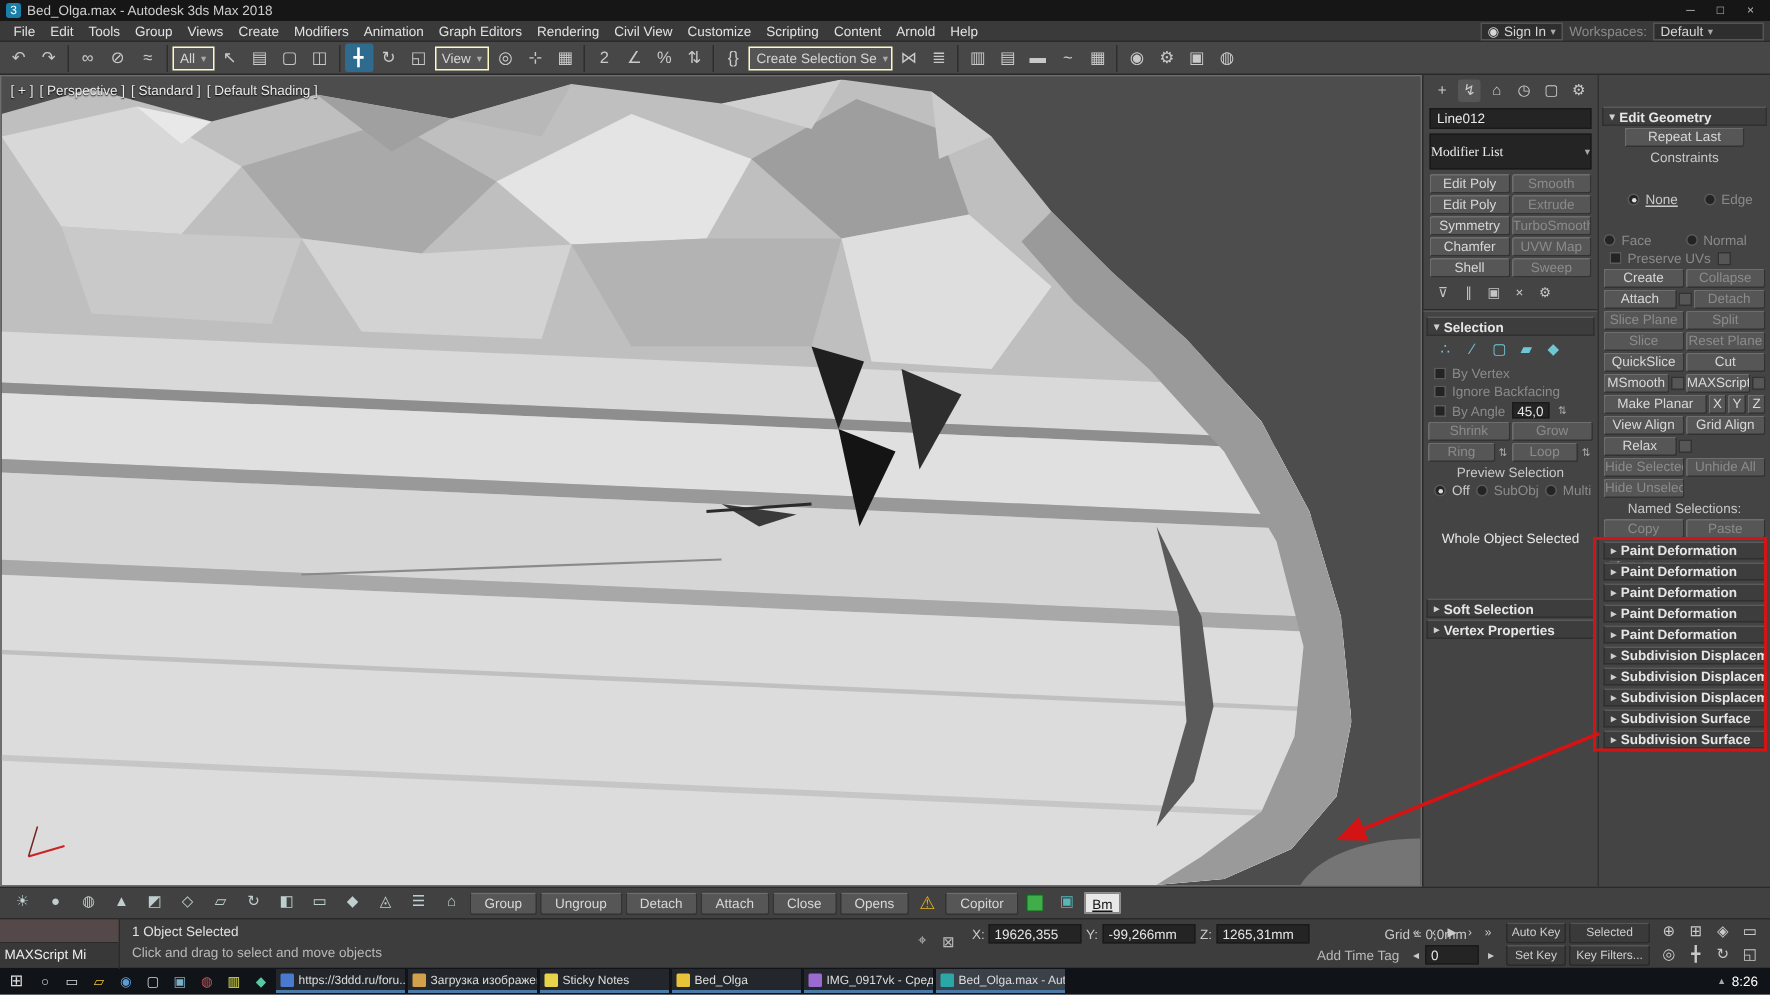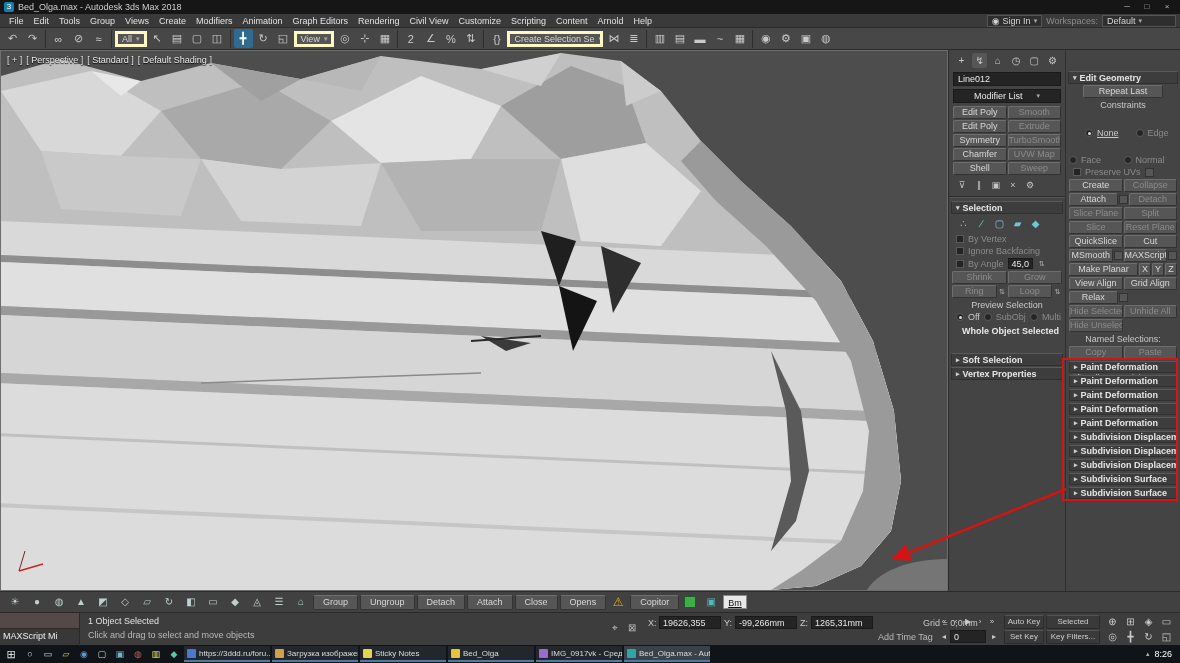--- a/index.html
+++ b/index.html
@@ -21,42 +21,42 @@
   .mb-right { margin-left:auto; display:flex; align-items:center; gap:4px; padding-right:4px; }
   .signin { background:#2e2e2e; border:1px solid #555; height:12px; display:flex; align-items:center; gap:3px; padding:0 4px; }
   .ws-dd { background:#2e2e2e; border:1px solid #555; height:12px; display:flex; align-items:center; gap:3px; padding:0 4px; width:74px; }
   .caret { font-size:7px; color:#aaa; }
 
   
   .toolbar { height:22px; background:#474747; border-bottom:1px solid #2a2a2a; display:flex; align-items:center; padding:0 3px; gap:1px; }
   .tbi { width:19px; height:19px; display:flex; align-items:center; justify-content:center; color:#c9c9c9;
          font-size:11px; border-radius:2px; flex:0 0 auto; }
   .tbi.active { background:#2e6b8f; color:#fff; }
-  .tb-dd { height:16px; background:#555; border:3px solid #fef9c3; display:flex; align-items:center; gap:4px;
+  .tb-dd { height:16px; background:#555; border:1px solid #fef9c3; display:flex; align-items:center; gap:4px;
            padding:0 4px; white-space:nowrap; flex:0 0 auto; }
   .tb-sep { width:1px; height:18px; background:#2e2e2e; margin:0 2px; flex:0 0 auto; }
 
   
   .main { display:flex; height:541px; }
   .viewport { position:relative; width:948px; height:541px; background:#4d4d4d; border:1px solid #6e6e6e; }
   .vp-label { position:absolute; top:4px; left:6px; display:flex; gap:4px; color:#ececec; text-shadow:0 1px 1px #000; }
 
   
   .cpanel { width:232px; height:541px; background:#444444; display:flex; }
   .cp-left { width:117px; position:relative; border-left:1px solid #2a2a2a; }
   .cp-right { width:115px; position:relative; border-left:1px solid #303030; overflow:hidden; padding-top:20px; }
 
   .cp-tabs { display:flex; height:20px; align-items:center; justify-content:space-between; padding:2px 5px; }
   .cp-tab { width:15px; height:15px; text-align:center; line-height:15px; color:#c9c9c9; font-size:10px; border-radius:2px; }
   .cp-tab.active { background:#565656; }
 
   .field { background:#242424; border:1px solid #1a1a1a; color:#eaeaea; height:14px; display:flex; align-items:center;
            padding:0 4px; margin:2px 4px; }
-  .dd { background:#242424; border:1px solid #1a1a1a; color:#eaeaea; height:14px; display:flex; align-items:center;
-        justify-content:space-between; padding:0 20px; margin:3px 4px; }
+  .dd { background:#242424; border:1px solid #1a1a1a; color:#eaeaea; height:24px; display:flex; align-items:center;
+        justify-content:space-between; padding:0 0; margin:3px 4px;font-family:Liberation Serif, serif; }
 
   .btn { background:#565656; border:1px solid #333; border-top-color:#6e6e6e; border-left-color:#6e6e6e;
          color:#d8d8d8; font-size:9px; height:13px; line-height:11px; text-align:center; border-radius:2px;
          overflow:hidden; white-space:nowrap; }
   .btn.dim { color:#8b8b8b; }
   .btn.wide { margin:1px 17px; }
   .modsets { display:grid; grid-template-columns:1fr 1fr; gap:1px; margin:2px 4px; }
 
   .stack { background:#383838; border:1px solid #262626; height:76px; margin:3px 4px; }
   .stack-row { background:#b99135; color:#151515; height:13px; display:flex; align-items:center; gap:3px; padding:0 3px; }
@@ -79,21 +79,21 @@
   .radio { width:8px; height:8px; border-radius:50%; background:#242424; border:1px solid #5a5a5a; flex:0 0 auto; position:relative; }
   .radio.on::after { content:""; position:absolute; top:2px; left:2px; width:3px; height:3px; border-radius:50%; background:#ddd; }
 
   .pair { display:grid; grid-template-columns:1fr 1fr; gap:1px; margin:1px 3px; }
   .pairA { display:grid; grid-template-columns:1fr 9px 1fr; gap:1px; margin:1px 3px; }
   .pairB { display:grid; grid-template-columns:1fr 9px 1fr 9px; gap:1px; margin:1px 3px; }
   .pairXYZ { display:grid; grid-template-columns:1fr 12px 12px 12px; gap:1px; margin:1px 3px; }
   .sbox { width:9px; height:9px; background:#565656; border:1px solid #333; align-self:center; }
   .lblrow { text-align:center; color:#c9c9c9; margin:2px 0; }
   .spin { width:9px; font-size:7px; color:#aaa; text-align:center; align-self:center; }
-  .status-right { text-align:right; color:#e8e8e8; margin:4px 6px;font-weight:bold; }
+  .status-right { text-align:center; color:#e8e8e8; margin:22px 6px; }
 
   .rollouts-abs { position:absolute; top:310px; left:1px; right:1px; }
   .ritem { height:12px; margin-bottom:2px; }
 
   
   .btoolbar { height:21px; background:#414141; border-top:1px solid #2a2a2a; display:flex; align-items:center; gap:2px; padding:0 5px; }
   .bti { width:20px; height:16px; text-align:center; line-height:16px; color:#bfcfcf; font-size:10px; flex:0 0 auto; }
   .bt-btn { background:#565656; border:1px solid #333; border-top-color:#6e6e6e; color:#d8d8d8; height:15px;
             line-height:13px; padding:0 9px; border-radius:2px; flex:0 0 auto; }
   .warn { color:#e8b41a; font-size:12px; width:20px; text-align:center; }

